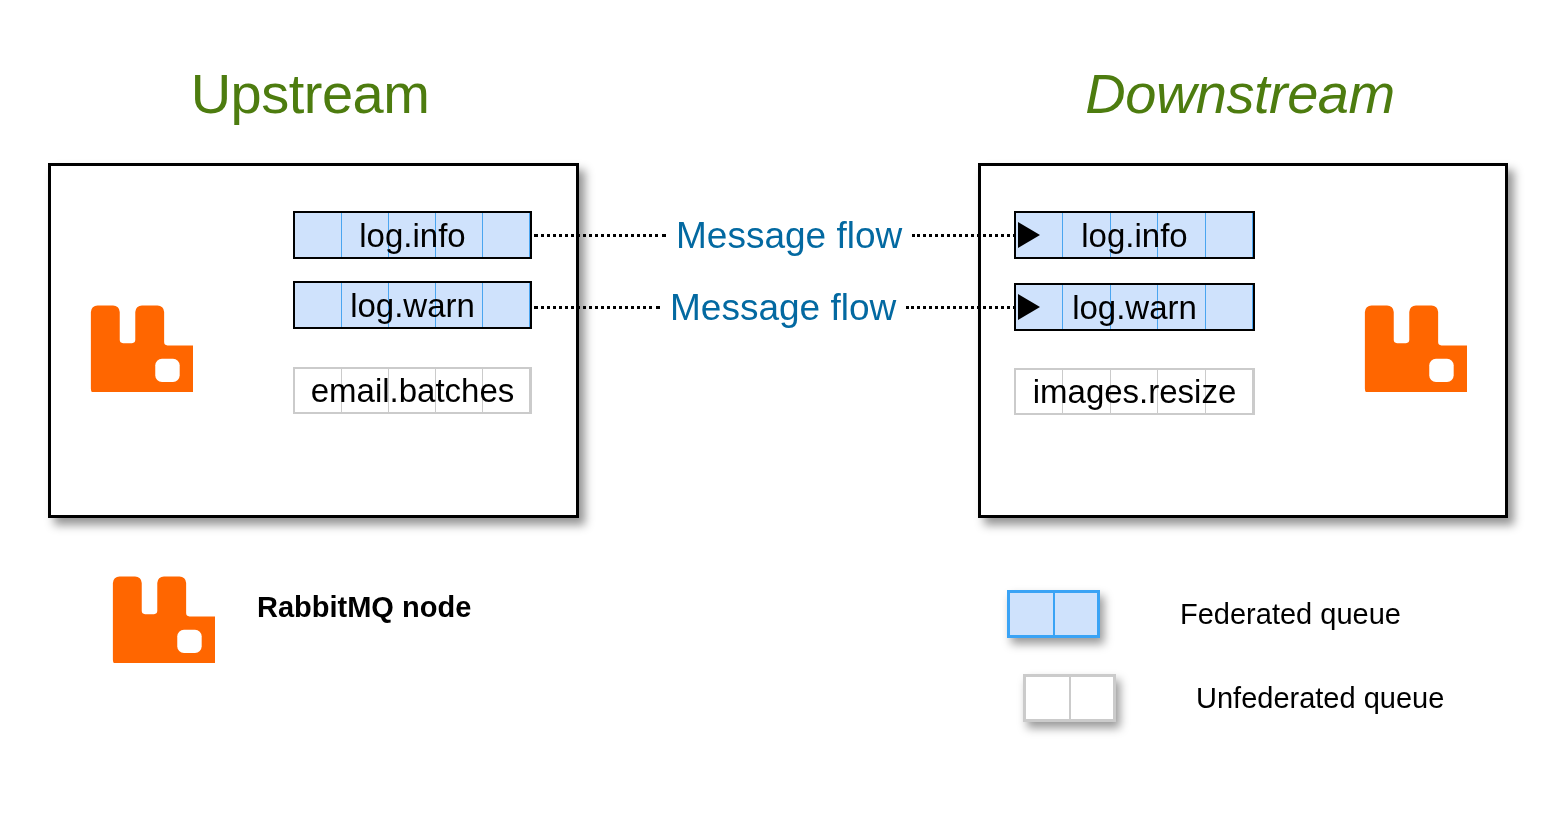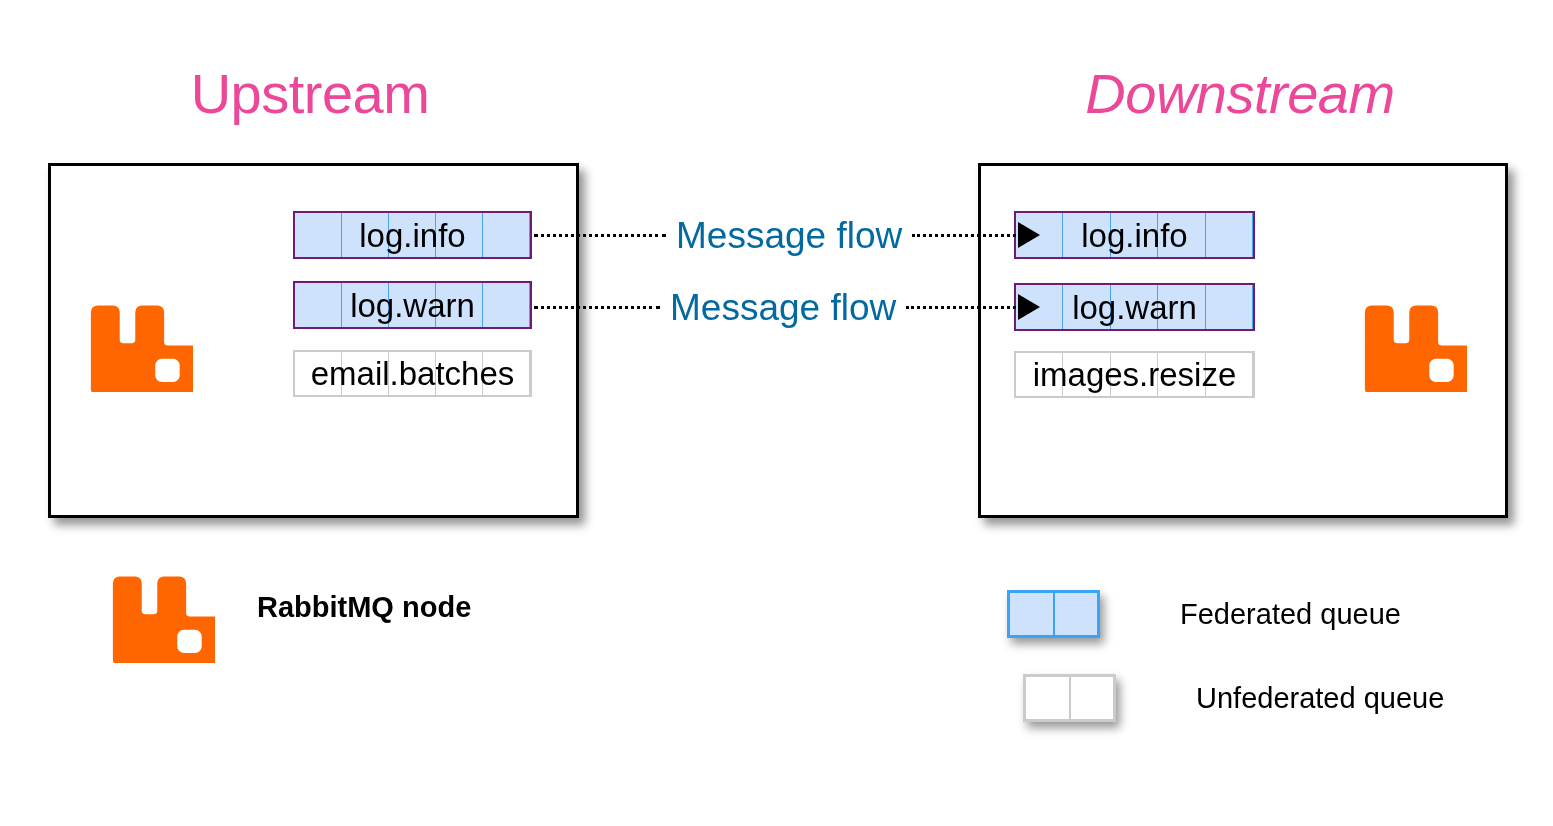--- a/index.html
+++ b/index.html
@@ -18,21 +18,21 @@
     background: #ffffff;
     overflow: hidden;
   }
 
   
   .section-title {
     position: absolute;
     font-size: 56px;
     font-weight: 400;
     letter-spacing: -0.5px;
-    color: #ec4899;
+    color: #4d7c0f;
     white-space: nowrap;
     text-align: center;
     line-height: 1;
   }
   #title-upstream   { left: 0px;   top: 66px; width: 620px; }
   #title-downstream { left: 930px; top: 66px; width: 620px; font-style: italic; }
 
   
   .node-box {
     position: absolute;
@@ -53,32 +53,33 @@
   .queue {
     position: absolute;
     display: flex;
     box-sizing: border-box;
   }
   .queue .cell {
     flex: 1 1 0;
     box-sizing: border-box;
   }
   .queue-federated {
-    border: 2px solid #701a75;
+    border: 2px solid #000000;
     background: #cfe2fc;
   }
   .queue-federated .cell {
     border-right: 1px solid #4aa5f0;
     background: #cfe2fc;
   }
   .queue-federated .cell:last-child { border-right: none; }
 
   .queue-unfederated {
     border: 2px solid #cbcbcb;
     background: #ffffff;
+    margin-top: 17px;
   }
   .queue-unfederated .cell {
     border-right: 1px solid #cbcbcb;
     background: #ffffff;
   }
   .queue-unfederated .cell:last-child { border-right: none; }
 
   .queue-label {
     position: absolute;
     left: 0;

